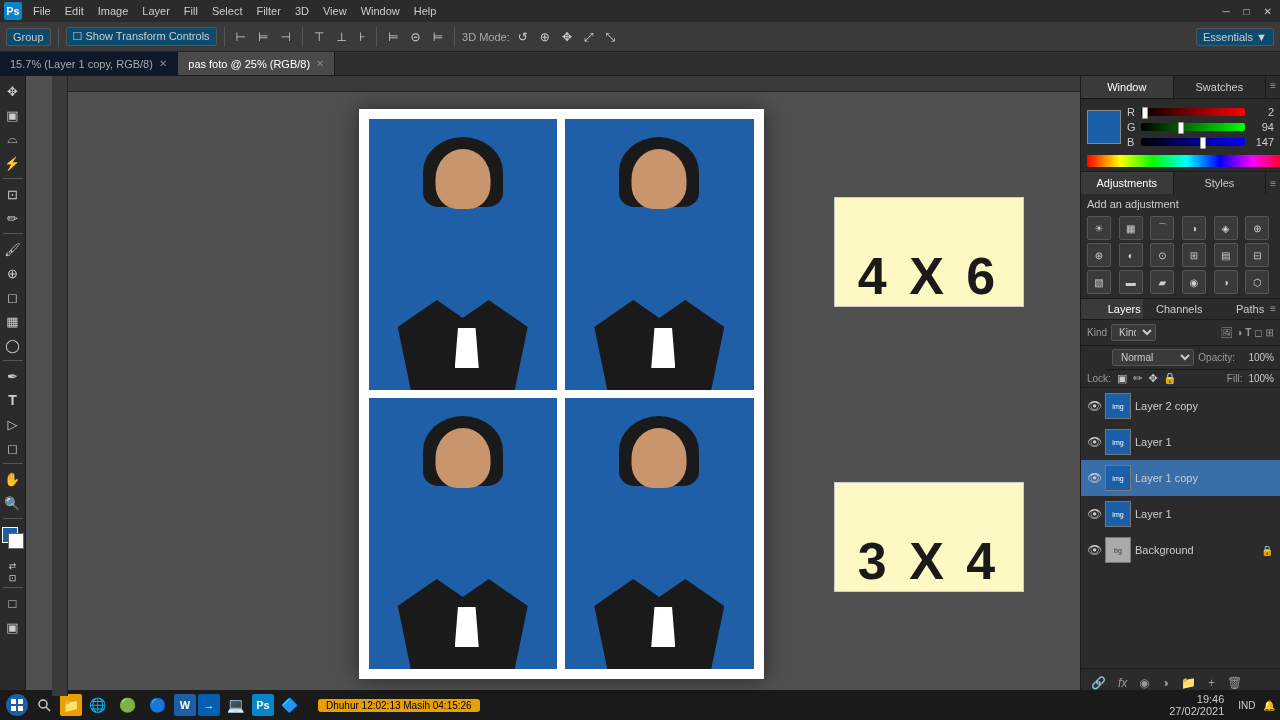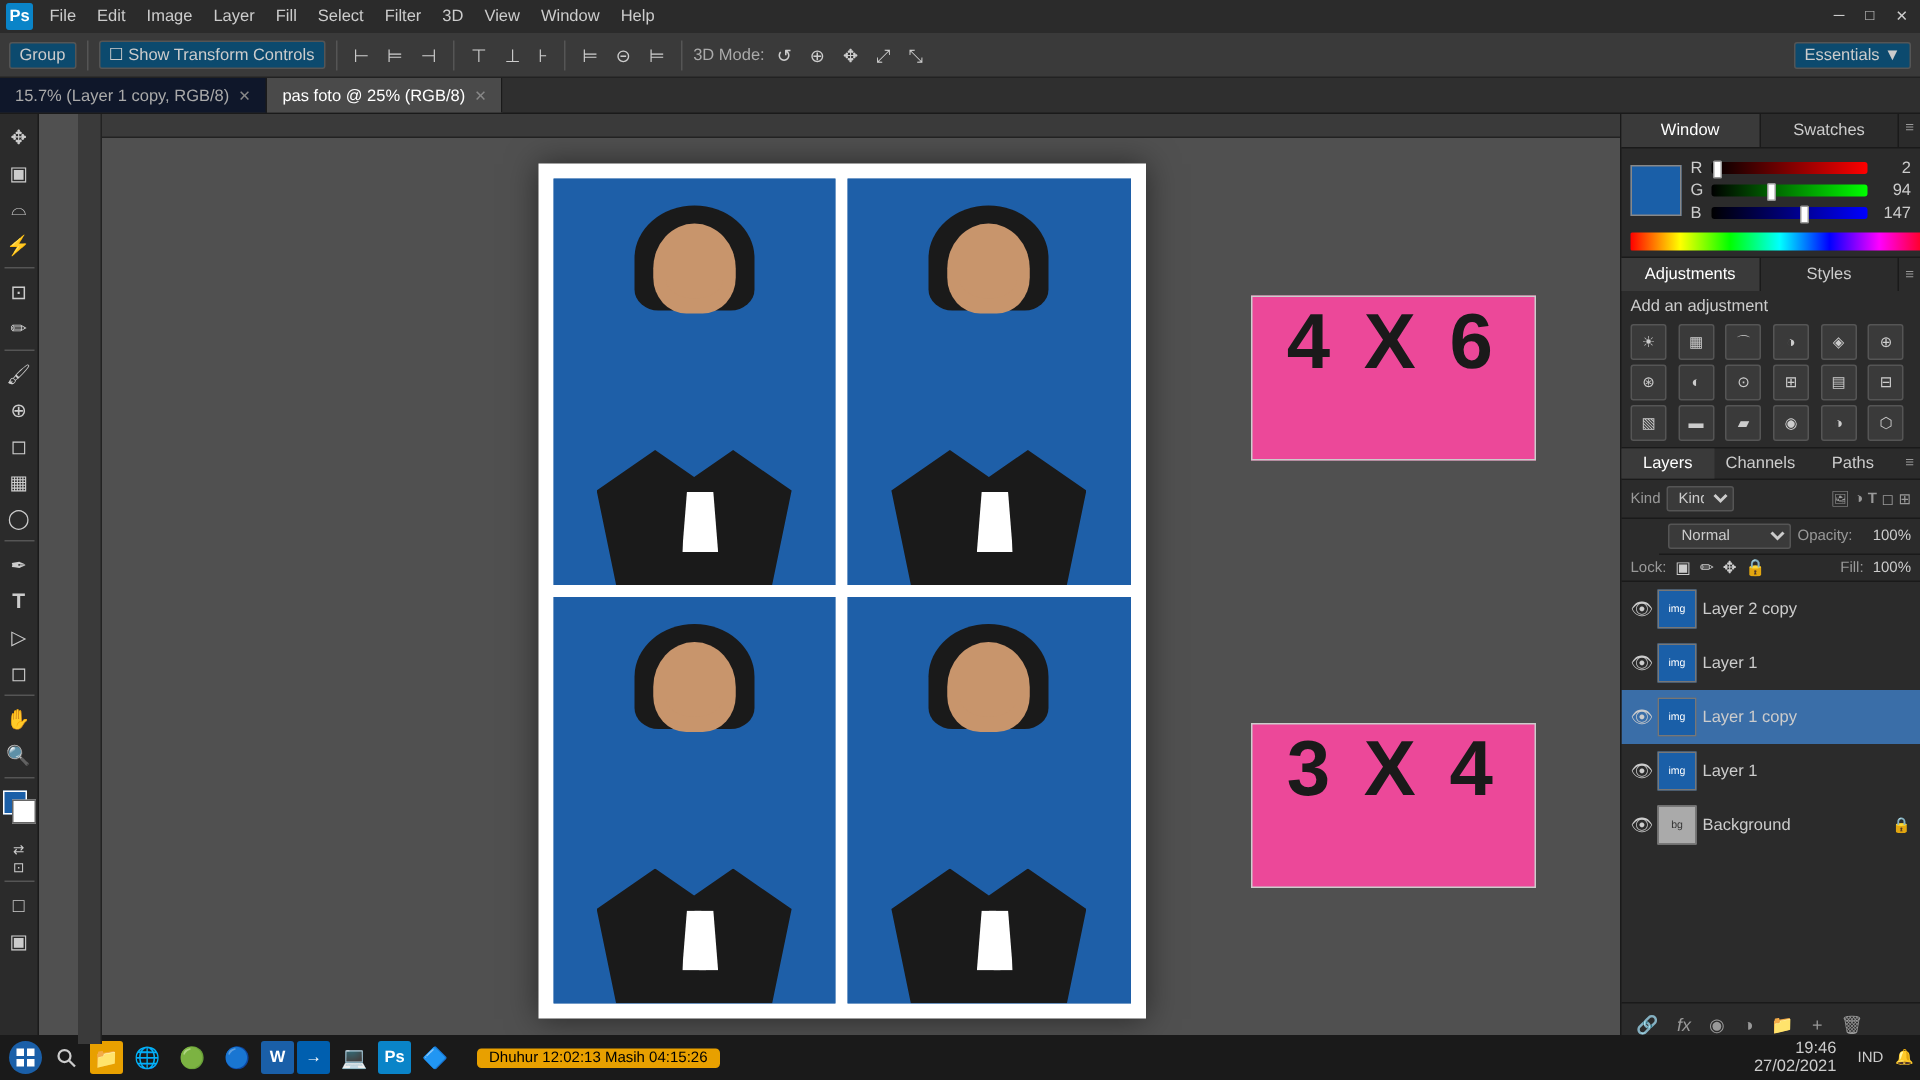--- a/index.html
+++ b/index.html
@@ -91,22 +91,22 @@
       bottom: 0; left: 50%; transform: translateX(-50%); z-index: 0;
       clip-path: polygon(10% 100%, 0% 30%, 30% 0%, 50% 20%, 70% 0%, 100% 30%, 90% 100%);
     }
 
     
     .side-labels {
       display: flex; flex-direction: column; align-items: center; justify-content: space-around;
       position: absolute; right: -260px; top: 0; height: 100%;
     }
     .label-box {
-      width: 190px; height: 110px; background: #ec4899; border: 1px solid #ccc;
-      display: flex; align-items: flex-start; justify-content: center;
+      width: 190px; height: 110px; background: #fef9c3; border: 1px solid #ccc;
+      display: flex; align-items: flex-end; justify-content: center;
     }
     .label-text {
       font-size: 52px; font-weight: 900; color: #1a1a1a; letter-spacing: 4px; font-family: Arial, sans-serif;
     }
 
     
     .right-panel {
       width: 200px; background: #2b2b2b; border-left: 1px solid #1a1a1a; display: flex; flex-direction: column;
     }
     .panel-tabs { display: flex; border-bottom: 1px solid #1a1a1a; }
@@ -127,21 +127,21 @@
     .channel-b { background: linear-gradient(to right, #000, #00f); }
     .channel-thumb { width: 6px; height: 12px; background: #fff; border: 1px solid #999; border-radius: 1px; position: absolute; top: -1px; cursor: pointer; }
     .channel-value { color: #ccc; font-size: 11px; width: 25px; text-align: right; }
     .adj-title { font-size: 11px; color: #ccc; margin-bottom: 6px; }
     .adj-icons { display: grid; grid-template-columns: repeat(6, 1fr); gap: 3px; }
     .adj-icon-btn { width: 24px; height: 24px; background: #3a3a3a; border: 1px solid #555; border-radius: 2px; display: flex; align-items: center; justify-content: center; cursor: pointer; font-size: 10px; color: #ccc; }
 
     
     .layers-panel { flex: 1; display: flex; flex-direction: column; }
     .layers-header { display: flex; border-bottom: 1px solid #1a1a1a; }
-    .layers-tab { flex: 1; text-align: center; padding: 4px 2px; font-size: 11px; color: #ccc; cursor: pointer; }
+    .layers-tab { flex: 1; text-align: right; padding: 4px 2px; font-size: 11px; color: #ccc; cursor: pointer; }
     .layers-tab.active { color: #fff; background: #3a3a3a; }
     .layers-controls { padding: 4px 6px; display: flex; align-items: center; gap: 4px; border-bottom: 1px solid #1a1a1a; }
     .layer-kind-select { background: #3a3a3a; border: 1px solid #555; color: #ccc; font-size: 10px; padding: 1px 3px; border-radius: 2px; width: 45px; }
     .layer-icons { display: flex; gap: 3px; margin-left: auto; }
     .layer-icon-sm { font-size: 10px; color: #999; cursor: pointer; }
     .blend-row { padding: 3px 6px; display: flex; align-items: center; gap: 4px; border-bottom: 1px solid #1a1a1a; margin-left: 25px; }
     .blend-select { background: #3a3a3a; border: 1px solid #555; color: #ccc; font-size: 10px; padding: 1px 4px; border-radius: 2px; flex: 1; }
     .opacity-label { color: #999; font-size: 10px; }
     .opacity-value { color: #ccc; font-size: 10px; width: 35px; text-align: right; }
     .lock-row { padding: 2px 6px; display: flex; align-items: center; gap: 6px; border-bottom: 1px solid #1a1a1a; }

